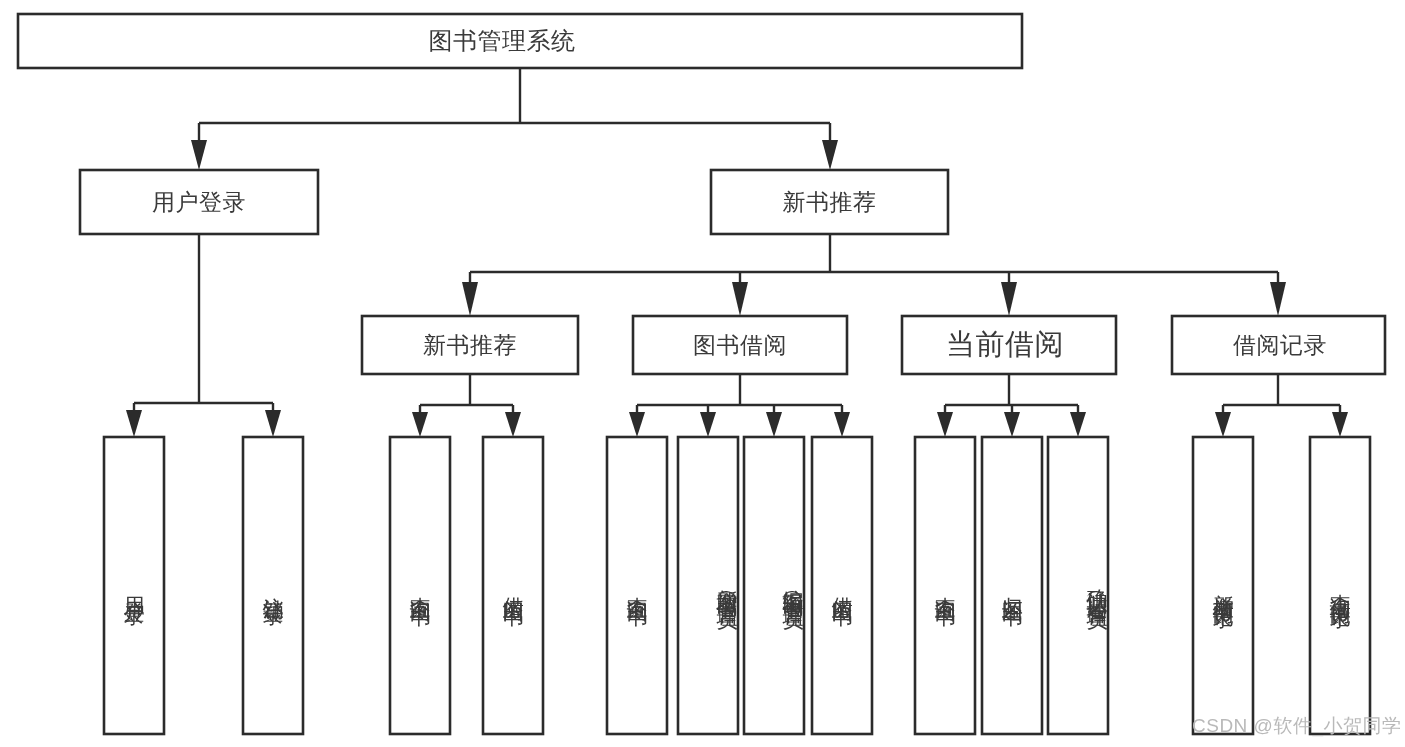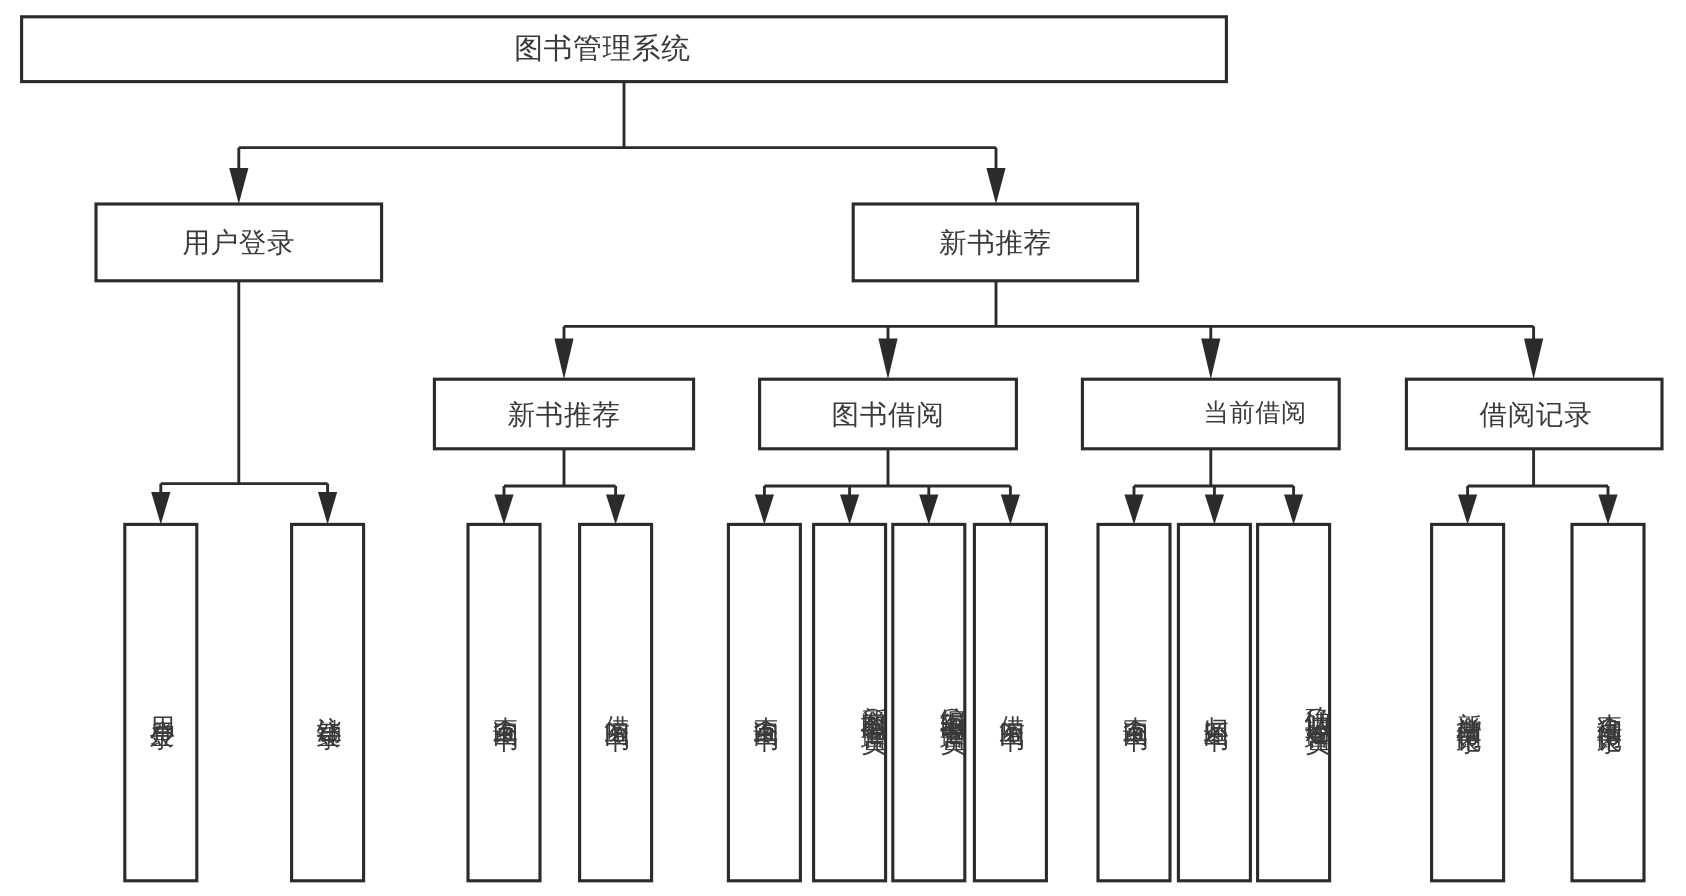--- a/index.html
+++ b/index.html
@@ -166,35 +166,36 @@
 
   </svg>
 
   <div class="node-label horizontal" style="left:0; top:14px; width:1004px; height:54px; font-size:24px;">图书管理系统</div>
 
   <div class="node-label horizontal" style="left:80px; top:170px; width:238px; height:64px; font-size:23px;">用户登录</div>
   <div class="node-label horizontal" style="left:711px; top:170px; width:237px; height:64px; font-size:23px;">新书推荐</div>
 
   <div class="node-label horizontal" style="left:362px; top:316px; width:216px; height:58px; font-size:23px;">新书推荐</div>
   <div class="node-label horizontal" style="left:633px; top:316px; width:214px; height:58px; font-size:23px;">图书借阅</div>
-  <div class="node-label horizontal" style="left:902px; top:316px; width:206px; height:58px; font-size:21px;margin-left:41px;">当前借阅</div>
+  <div class="node-label horizontal" style="left:902px; top:316px; width:206px; height:58px; font-size:29px;">当前借阅</div>
   <div class="node-label horizontal" style="left:1172px; top:316px; width:216px; height:58px; font-size:23px;">借阅记录</div>
 
   <div class="node-label vertical" style="left:104px; top:437px; width:60px; height:297px;">用户登录</div>
   <div class="node-label vertical" style="left:243px; top:437px; width:60px; height:297px;">注销登录</div>
 
   <div class="node-label vertical" style="left:390px; top:437px; width:60px; height:297px;">查询图书</div>
   <div class="node-label vertical" style="left:483px; top:437px; width:60px; height:297px;">借阅图书</div>
 
   <div class="node-label vertical" style="left:607px; top:437px; width:60px; height:297px;">查询图书</div>
   <div class="node-label vertical" style="left:678px; top:437px; width:60px; height:297px; align-items:flex-start;">新增图书（管理员）</div>
   <div class="node-label vertical" style="left:744px; top:437px; width:60px; height:297px; align-items:flex-start;">编辑图书（管理员）</div>
   <div class="node-label vertical" style="left:812px; top:437px; width:60px; height:297px;">借阅图书</div>
 
   <div class="node-label vertical" style="left:915px; top:437px; width:60px; height:297px;">查询图书</div>
   <div class="node-label vertical" style="left:982px; top:437px; width:60px; height:297px;">归还图书</div>
   <div class="node-label vertical" style="left:1048px; top:437px; width:60px; height:297px; align-items:flex-start;">确认归还（管理员）</div>
 
   <div class="node-label vertical" style="left:1193px; top:437px; width:60px; height:297px;">新增借阅记录</div>
   <div class="node-label vertical" style="left:1310px; top:437px; width:60px; height:297px;">查询借阅记录</div>
 
+  <div class="watermark" style="left:1192px; top:713px;">CSDN @软件_小贺同学</div>
 
 </div>
 
 </body></html>

